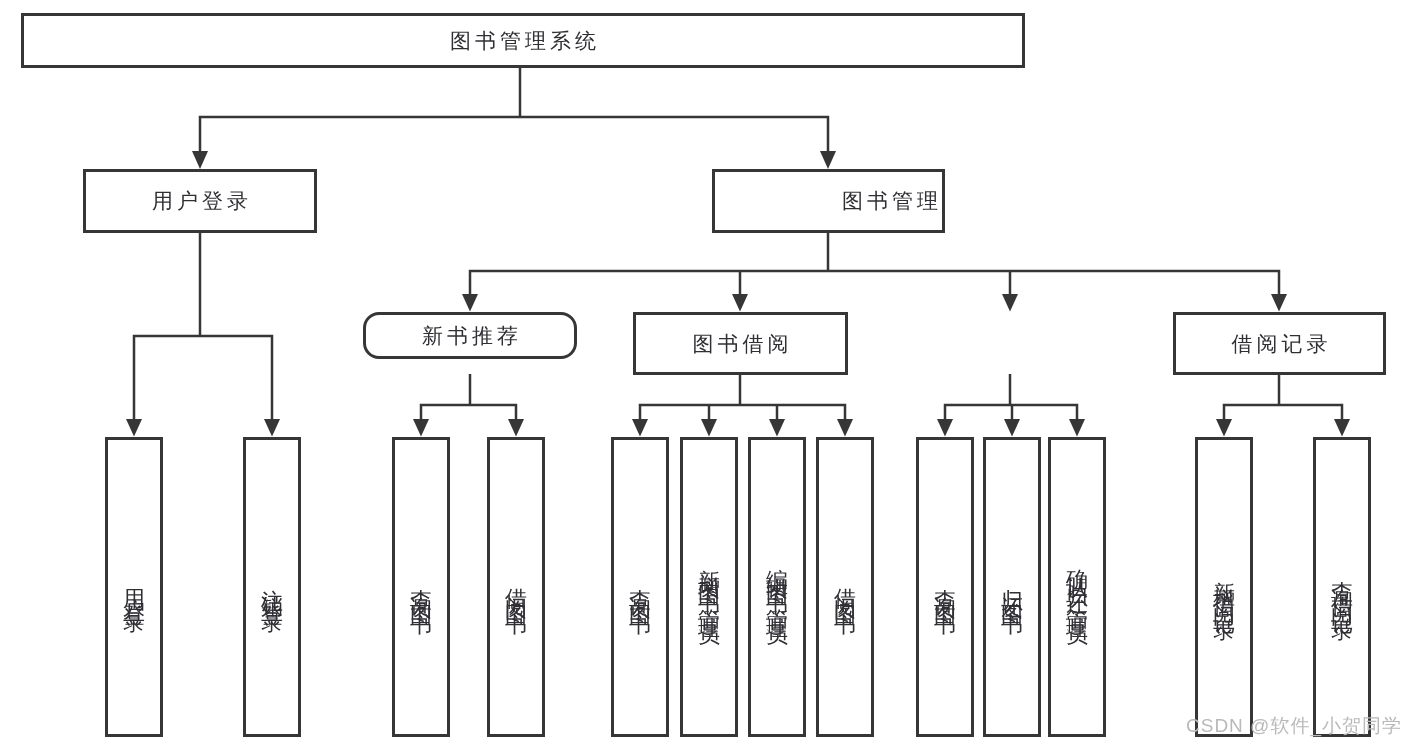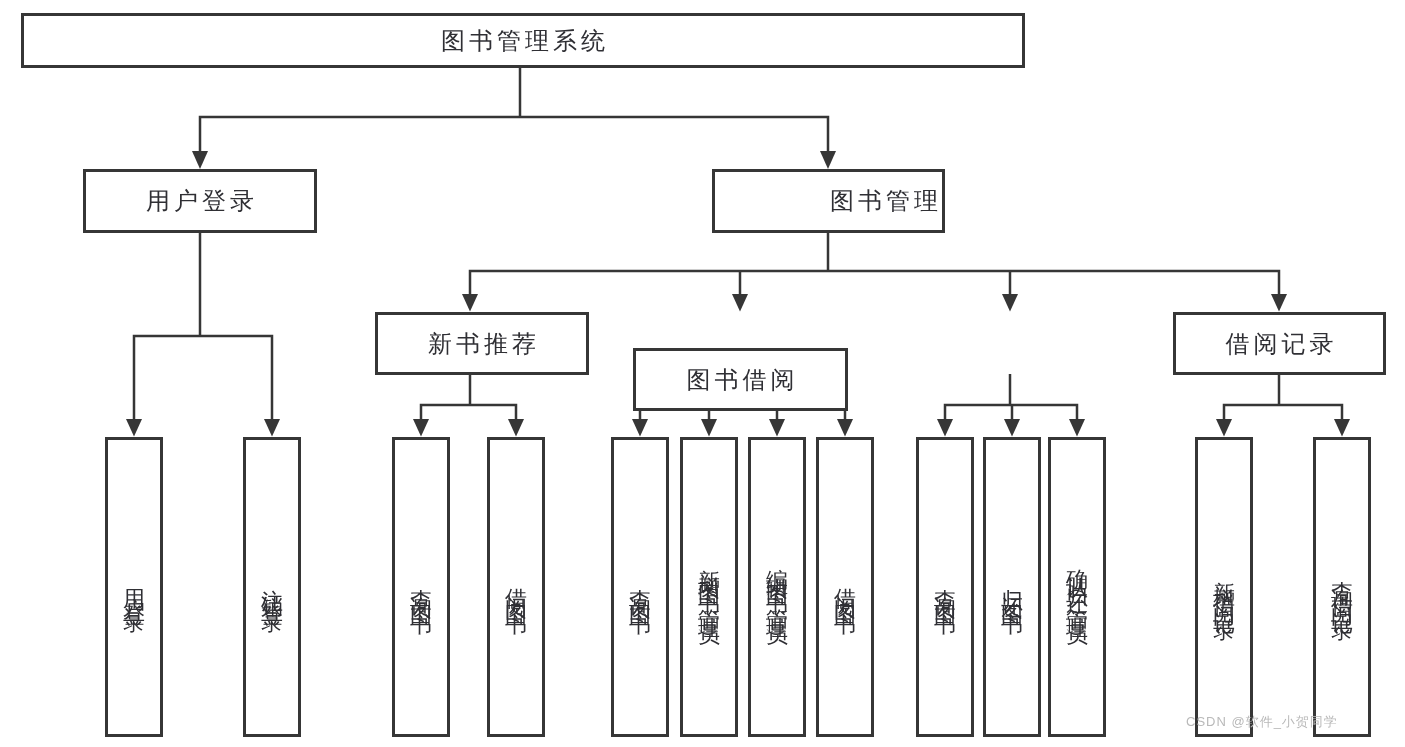--- a/index.html
+++ b/index.html
@@ -23,40 +23,40 @@
     border: 3px solid #363636;
     background: #ffffff;
     display: flex;
     align-items: center;
     justify-content: center;
     z-index: 1;
     color: #2f2f34;
   }
   .box.root  { border-width: 3px; }
   .label-h {
-    font-size: 24px;
+    font-size: 21px;
     letter-spacing: 4px;
     text-indent: 4px;
     white-space: nowrap;
     color: #2f2f34;
   }
   .box.leaf .label-v {
     writing-mode: vertical-lr;
     text-orientation: mixed;
     font-size: 22px;
     letter-spacing: 8px;
     line-height: 1;
     color: #2f2f34;
     white-space: nowrap;
   }
   .watermark {
     position: absolute;
     left: 1186px;
     top: 713px;
-    font-size: 13px;
+    font-size: 19px;
     letter-spacing: 1px;
     color: #b9b9b9;
     z-index: 2;
     white-space: nowrap;
   }
 </style>
 </head>
 <body>
 
 <div class="canvas">
@@ -119,24 +119,24 @@
     <span class="label-h">图书管理系统</span>
   </div>
 
   <div class="box l2" style="left:83px; top:169px; width:234px; height:64px;">
     <span class="label-h">用户登录</span>
   </div>
   <div class="box l2" style="left:712px; top:169px; width:233px; height:64px;justify-content:flex-end;">
     <span class="label-h">图书管理</span>
   </div>
 
-  <div class="box l3" style="left:375px; top:312px; width:214px; height:63px;">
+  <div class="box l3" style="left:363px; top:312px; width:214px; height:47px;border-radius:16px;">
     <span class="label-h">新书推荐</span>
   </div>
-  <div class="box l3" style="left:633px; top:312px; width:215px; height:63px;margin-top:36px;">
+  <div class="box l3" style="left:633px; top:312px; width:215px; height:63px;">
     <span class="label-h">图书借阅</span>
   </div>
   <div class="box l3" style="left:1173px; top:312px; width:213px; height:63px;">
     <span class="label-h">借阅记录</span>
   </div>
 
   <div class="box leaf" style="left:105px; top:437px; width:58px; height:300px;">
     <span class="label-v">用户登录</span>
   </div>
   <div class="box leaf" style="left:243px; top:437px; width:58px; height:300px;">

